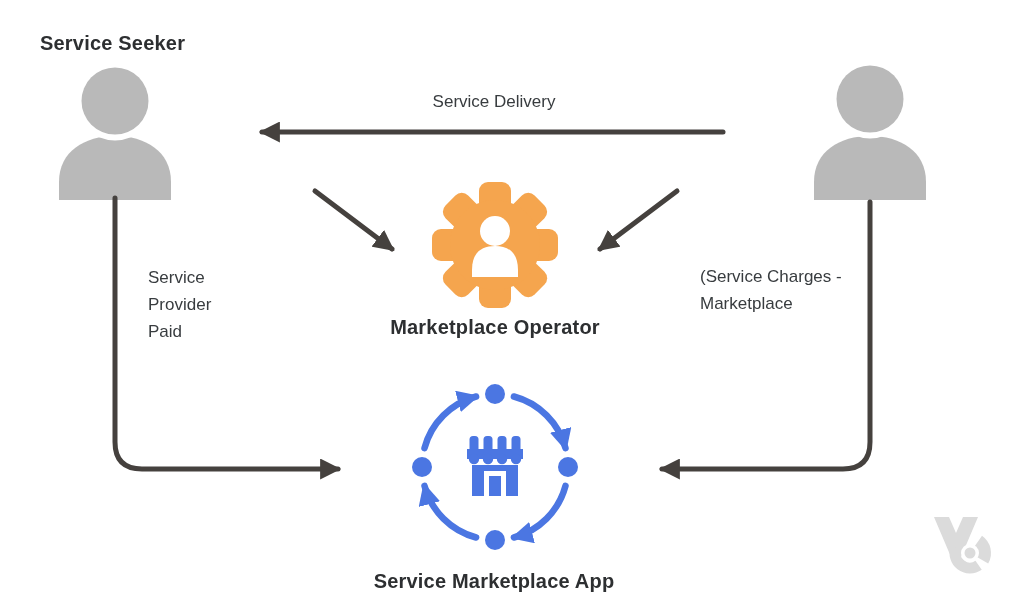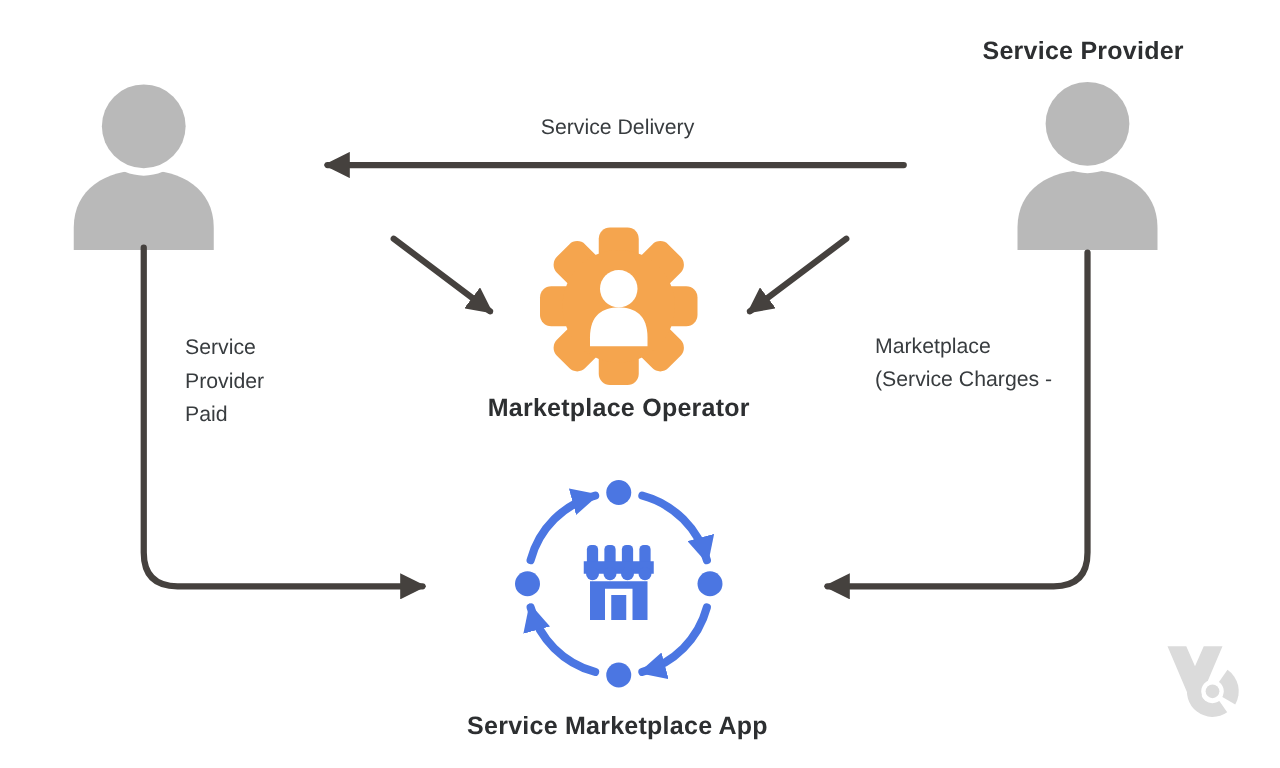--- a/index.html
+++ b/index.html
@@ -119,33 +119,33 @@
 
     <g transform="translate(926,508)">
       <path class="fill-wm" d="M8,9 L23,9 L30,25 L37,9 L52,9 L35,49 L25,49 Z"></path>
       <path class="fill-wm" d="M44,45 L56,27.8 A21,21 0 0 1 62.2,55.5 Z"></path>
       <path d="M52.6,57.3 A15,15 0 0 1 29.9,39.9" fill="none" stroke="var(--watermark_gray)" stroke-width="11"></path>
       <circle cx="44" cy="45" r="9" fill="#fff"></circle>
       <circle cx="44" cy="45" r="5.5" class="fill-wm"></circle>
     </g>
   </svg>
 
+  <div class="title" style="left:40px;top:32px">Service Seeker</div>
 
-  <div class="title" style="left:786px;top:30px">Service Provider</div>
 
   <div class="title centered" style="left:495px;top:316px">Marketplace Operator</div>
 
   <div class="title centered" style="left:494px;top:570px">Service Marketplace App</div>
 
   <div class="txt body-label centered" style="left:494px;top:92px">Service Delivery</div>
 
   <div class="txt body-label lines" style="left:148px;top:264px">
     <div>Service</div>
     <div>Provider</div>
     <div>Paid</div>
   </div>
 
   <div class="txt body-label lines" style="left:700px;top:263px">
+    <div>(Service Charges -</div>
     <div>Marketplace</div>
-    <div>(Service Charges -</div>
   </div>
 
 </div>
 
 </body></html>

